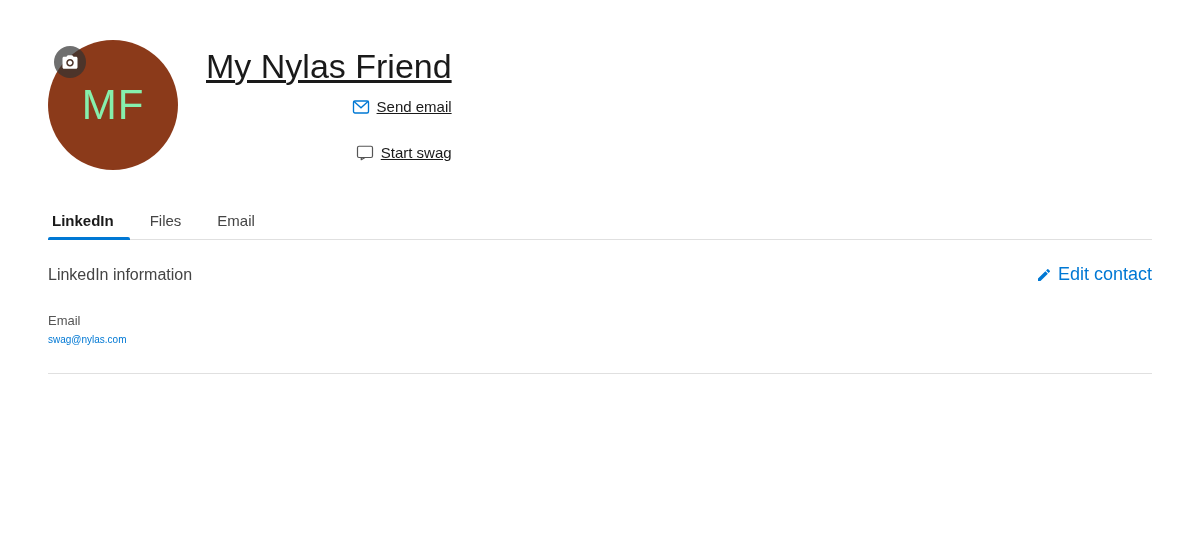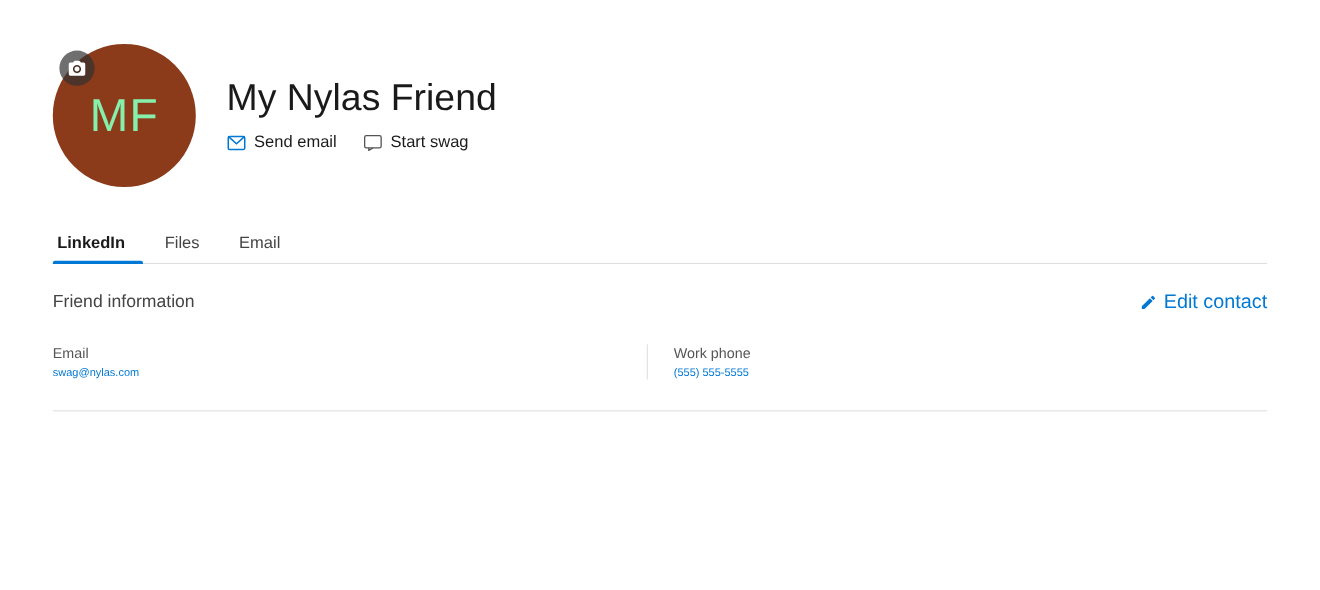--- a/index.html
+++ b/index.html
@@ -67,32 +67,34 @@
     .camera-icon-wrapper svg {
       width: 18px;
       height: 18px;
       fill: #ffffff;
     }
 
     .profile-info {
       display: flex;
       flex-direction: column;
       gap: 10px;
+      text-decoration: underline;
     }
 
     .profile-name {
       font-size: 34px;
       font-weight: 400;
       color: #1a1a1a;
     }
 
     .profile-actions {
       display: flex;
-      align-items: flex-start;
+      align-items: flex-end;
       gap: 24px;
+      flex-direction: column;
     }
 
     .action-btn {
       display: flex;
       align-items: center;
       gap: 7px;
       background: none;
       border: none;
       cursor: pointer;
       font-size: 15px;
@@ -255,37 +257,33 @@
   </div>
 
   <div class="tabs-container">
     <button class="tab active">LinkedIn</button>
     <button class="tab">Files</button>
     <button class="tab">Email</button>
   </div>
 
   <div class="contact-section">
     <div class="contact-section-header">
-      <span class="section-title">Friend information</span>
+      <span class="section-title">LinkedIn information</span>
       <button class="edit-btn">
 
         <svg viewBox="0 0 24 24" fill="none" xmlns="http://www.w3.org/2000/svg">
           <path d="M3 17.25V21h3.75L17.81 9.94l-3.75-3.75L3 17.25zM20.71 7.04a1 1 0 0 0 0-1.41l-2.34-2.34a1 1 0 0 0-1.41 0l-1.83 1.83 3.75 3.75 1.83-1.83z" fill="#0078d4"></path>
         </svg>
         <span>Edit contact</span>
       </button>
     </div>
 
     <div class="contact-fields">
       <div class="contact-field">
         <div class="field-label">Email</div>
         <div class="field-value">swag@nylas.com</div>
       </div>
-      <div class="contact-field">
-        <div class="field-label">Work phone</div>
-        <div class="field-value">(555) 555-5555</div>
-      </div>
     </div>
 
     <hr class="contact-divider">
   </div>
 
 </div>
 
 </body></html>

